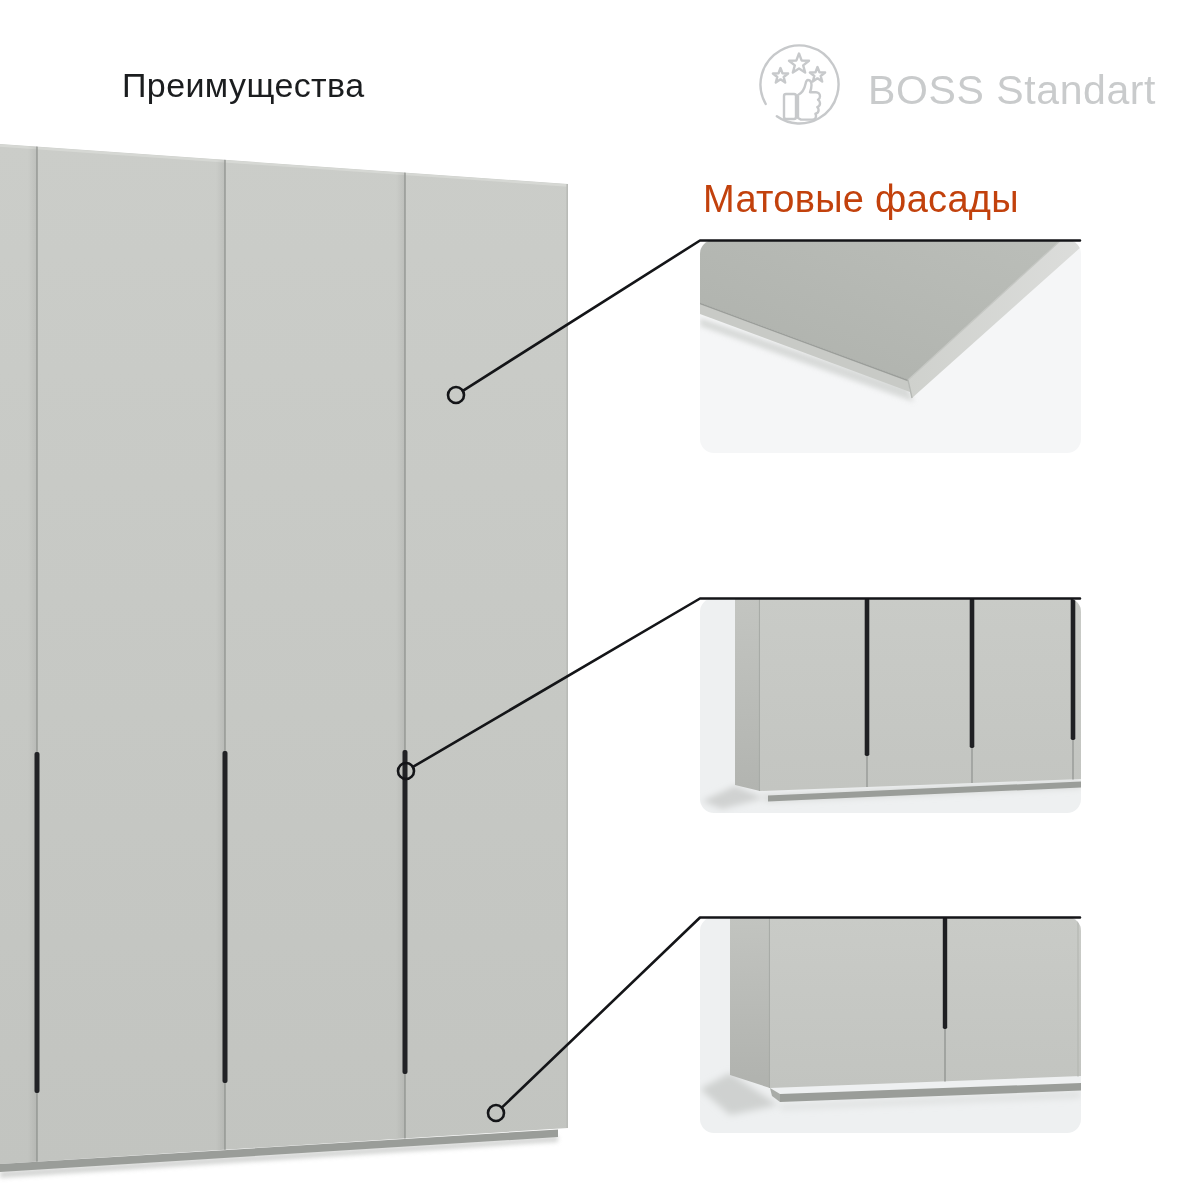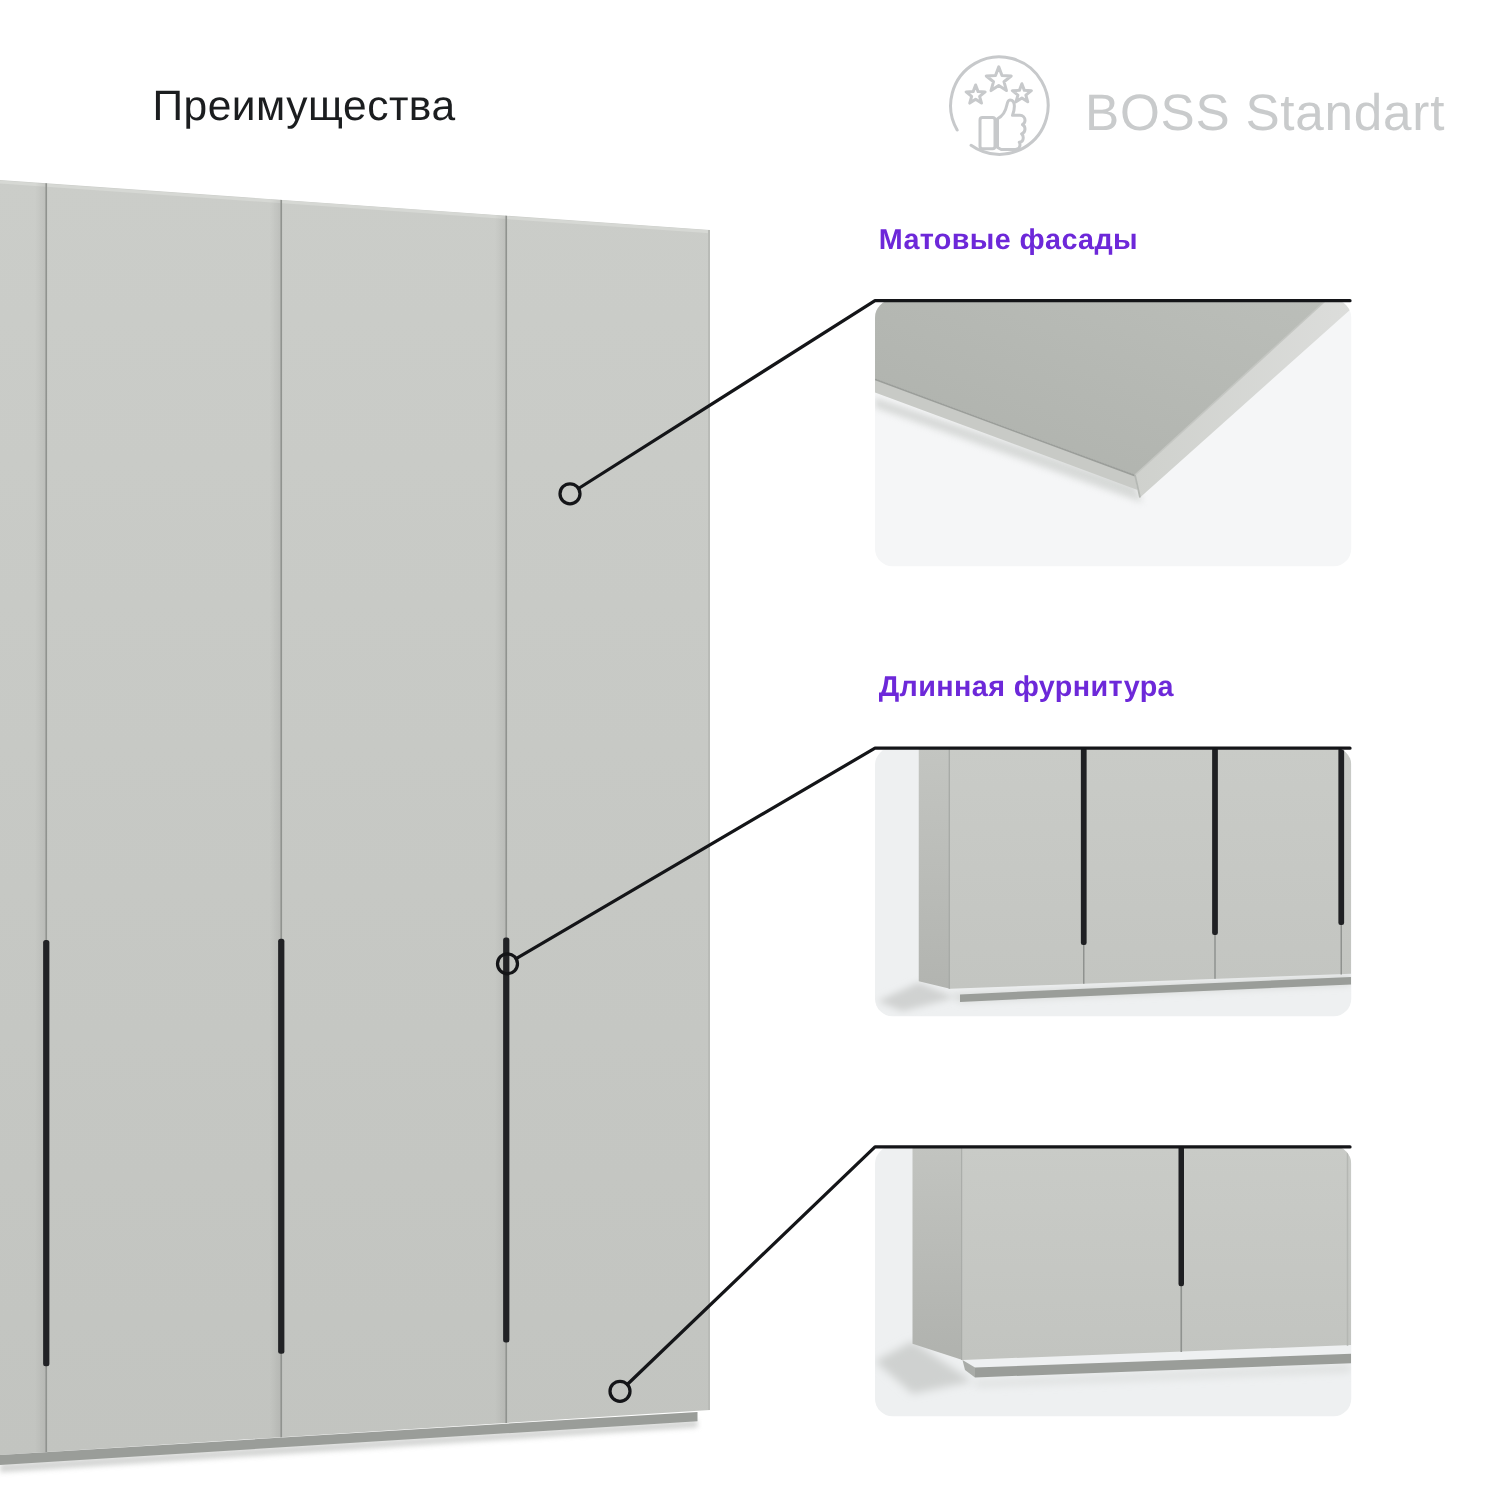--- a/index.html
+++ b/index.html
@@ -12,21 +12,21 @@
     color:#1b1d1f;letter-spacing:.4px;font-weight:400;margin-left:12px;
   }
   .brand-badge{position:absolute;left:757px;top:42px;width:85px;height:85px;}
   .brand-name{
     position:absolute;left:868px;top:67px;font-size:41px;color:#c9cbcc;
     letter-spacing:.6px;font-weight:400;
   }
   .wardrobe{position:absolute;left:0;top:0;width:600px;height:1200px;}
   .callout-overlay{position:absolute;left:0;top:0;width:1200px;height:1200px;pointer-events:none;z-index:5;}
   .feature-label{
-    position:absolute;left:703px;font-size:23px;color:#6d28d9;letter-spacing:.3px;font-weight:700;
+    position:absolute;left:703px;font-size:38px;color:#c2410c;letter-spacing:.3px;font-weight:400;
   }
   .label-1{top:178px;}
   .label-2{top:536px;}
   .label-3{top:857px;}
   .feature-card{
     position:absolute;left:700px;width:381px;border-radius:14px;overflow:hidden;
   }
   .card-1{top:240px;height:213px;background:#f5f6f7;}
   .card-2{top:598px;height:215px;background:#eef0f1;}
   .card-3{top:917px;height:216px;background:#eef0f1;}
@@ -93,21 +93,20 @@
         <rect x="222.5" y="751" width="5" height="332" rx="2" fill="#212225"></rect>
         <rect x="402.5" y="750" width="5" height="324" rx="2" fill="#212225"></rect>
       </g>
 
       <polygon points="0,1171 558,1136 558,1142 0,1178" fill="#c2c4c2" opacity="0.7" filter="url(#soft)"></polygon>
       <polygon points="0,1164 558,1129.5 558,1137 0,1172" fill="#9a9d99"></polygon>
     </svg>
   </div>
 
   <div class="feature-label label-1">Матовые фасады</div>
-  <div class="feature-label label-2">Длинная фурнитура</div>
 
   <div class="feature-card card-1">
     <svg width="381" height="213" viewBox="0 0 381 213">
       <defs>
         <linearGradient id="topFaceG" x1="0" y1="1" x2="1" y2="0">
           <stop offset="0" stop-color="#aeb1ac"></stop>
           <stop offset="1" stop-color="#bbbeb9"></stop>
         </linearGradient>
         <linearGradient id="rightBandG" x1="0" y1="0" x2="1" y2="0">
           <stop offset="0" stop-color="#cfd1cd"></stop>

